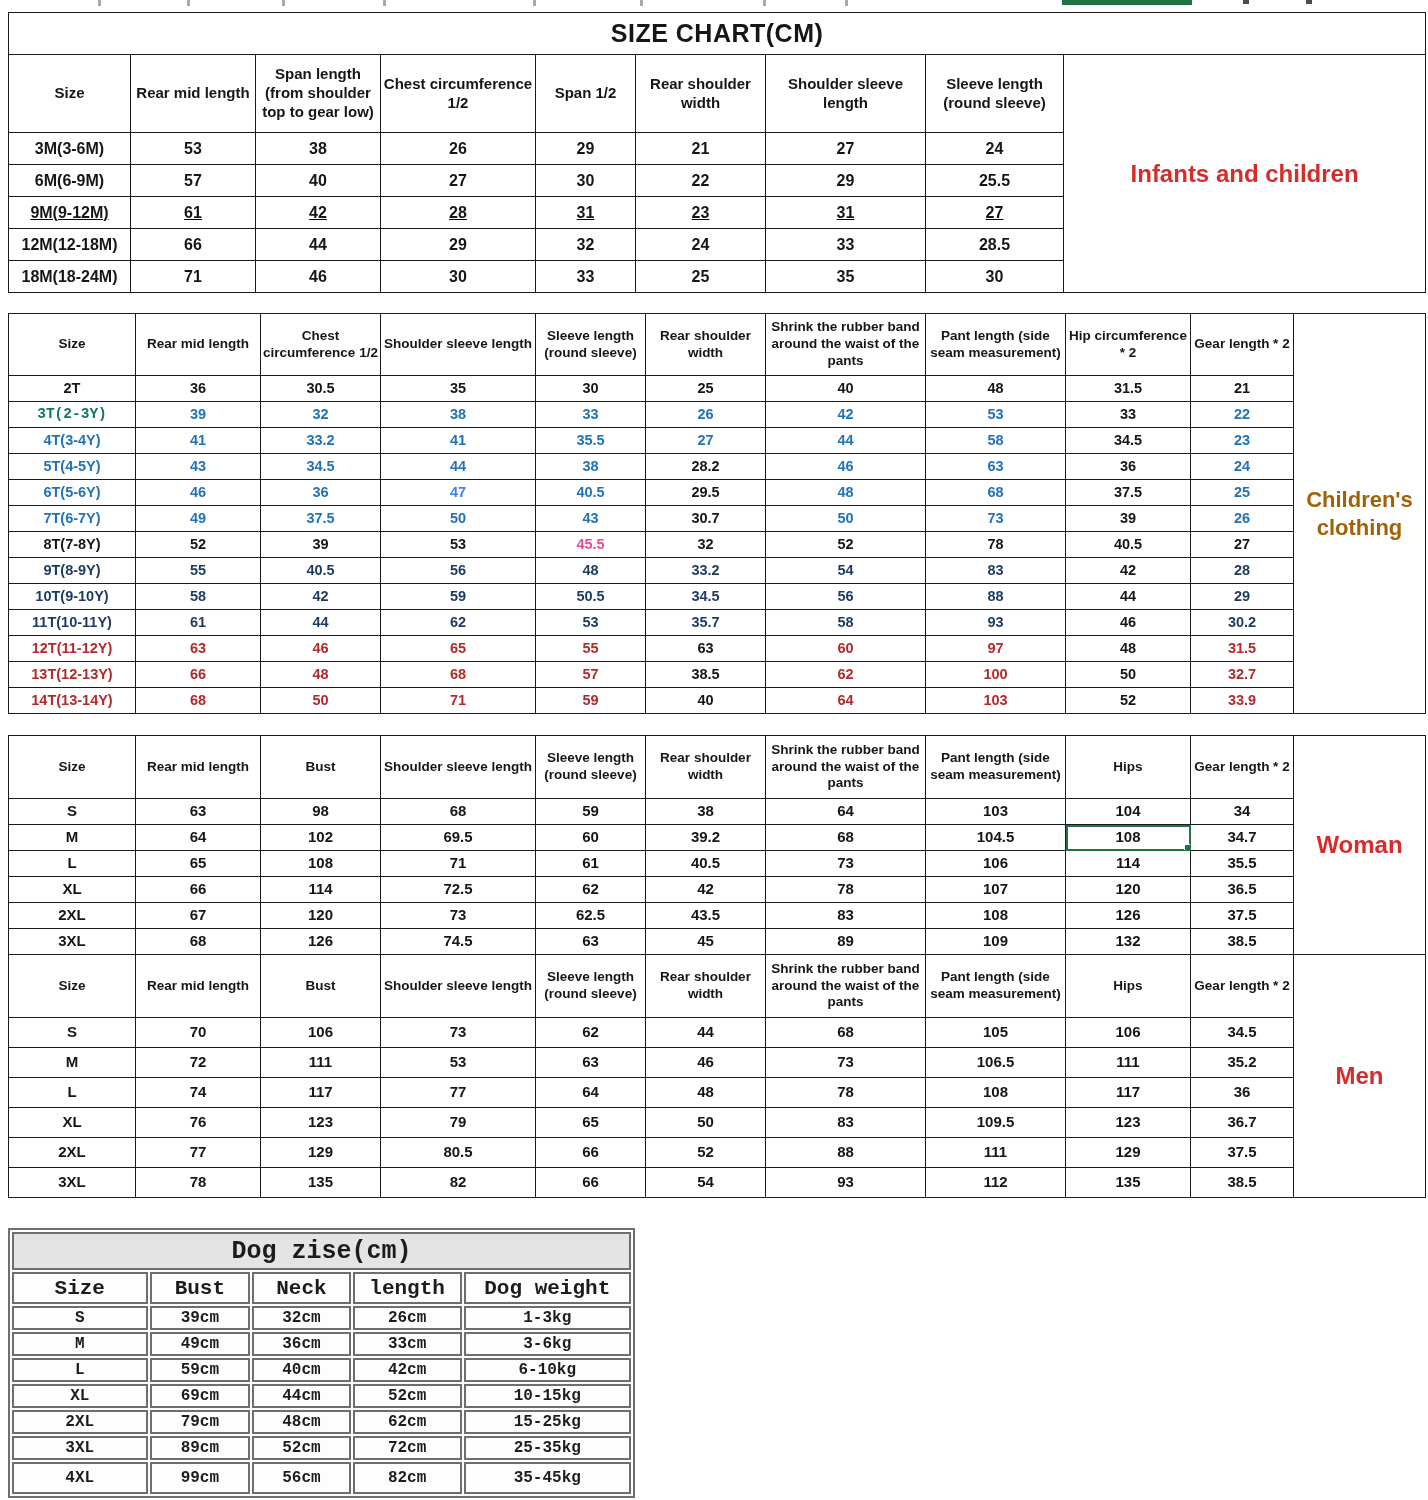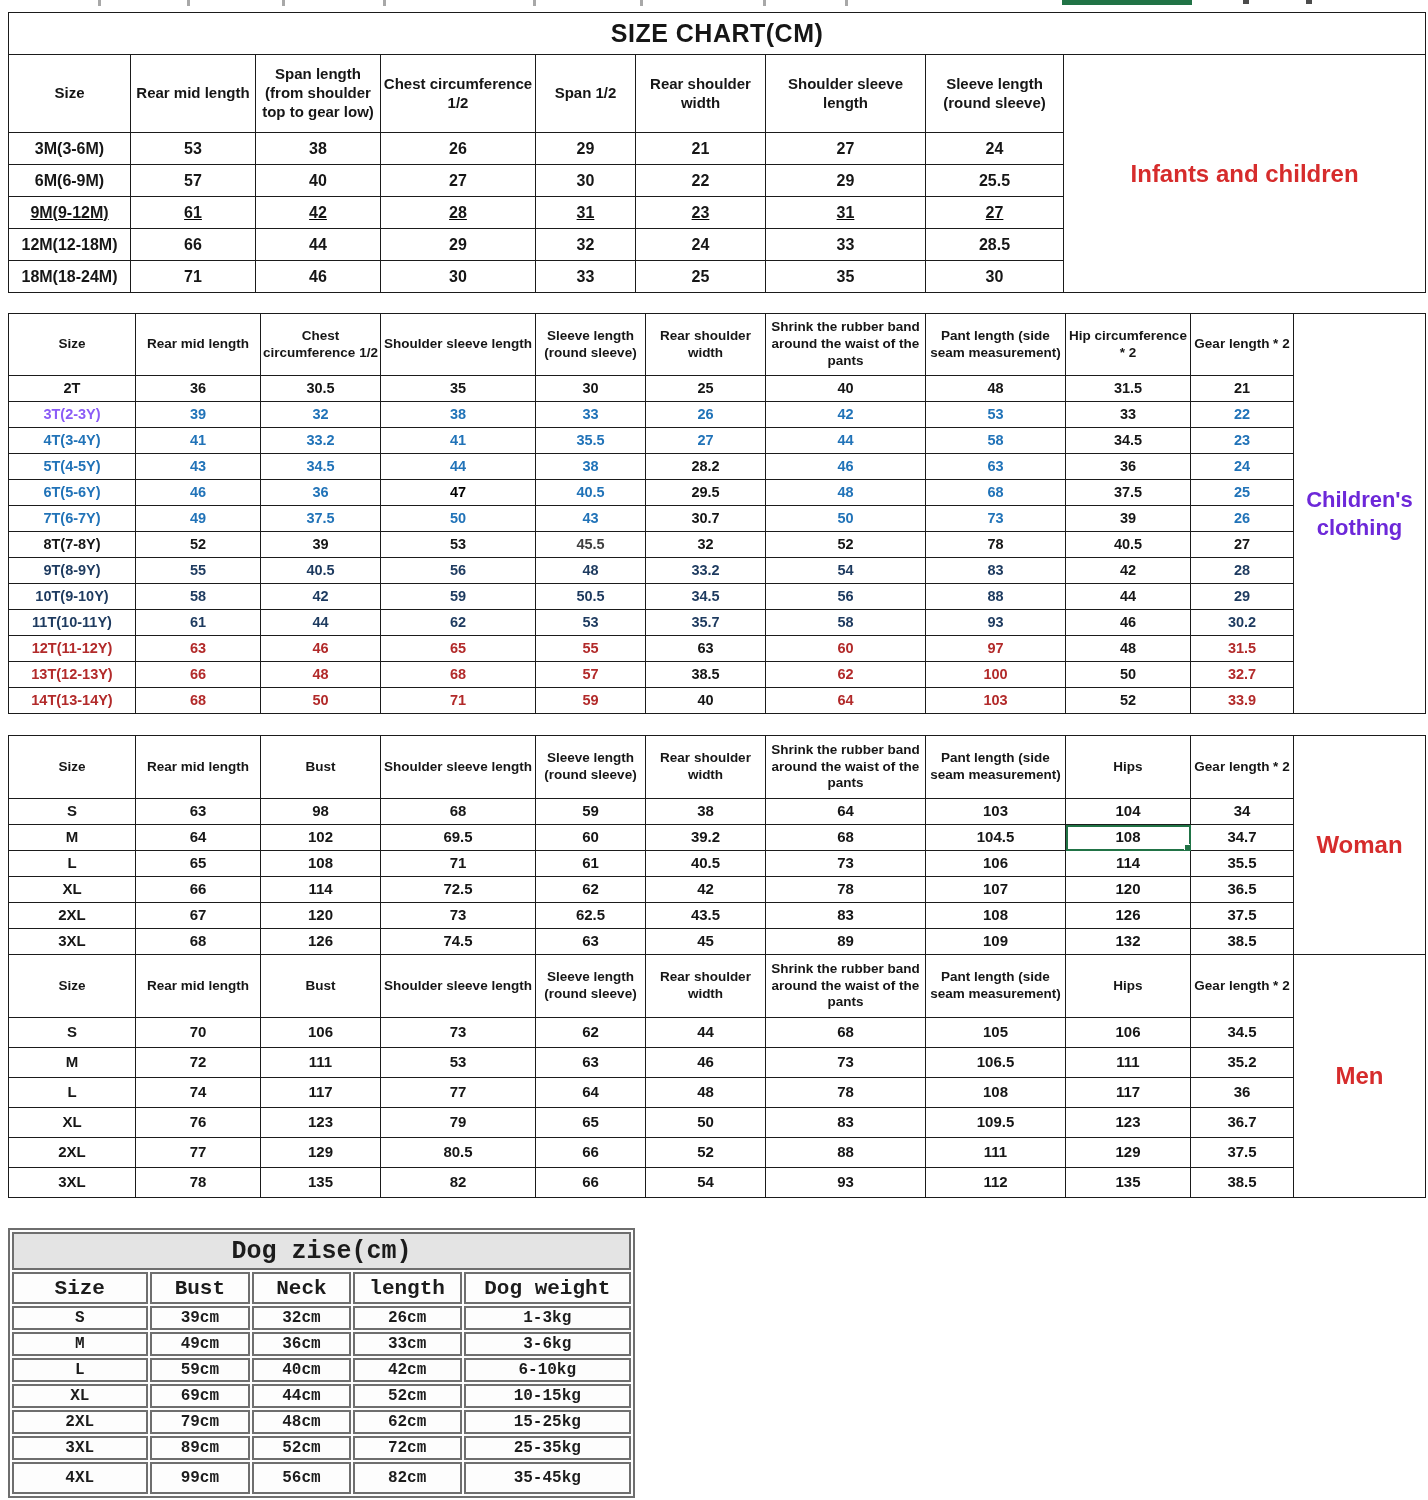--- a/index.html
+++ b/index.html
@@ -164,36 +164,36 @@
           <th>Size</th>
           <th>Rear mid length</th>
           <th>Chest circumference 1/2</th>
           <th>Shoulder sleeve length</th>
           <th>Sleeve length (round sleeve)</th>
           <th>Rear shoulder width</th>
           <th>Shrink the rubber band around the waist of the pants</th>
           <th>Pant length (side seam measurement)</th>
           <th>Hip circumference * 2</th>
           <th>Gear length * 2</th>
-          <td rowspan="14" class="side-label" style="color: #6d28d9;">Children's clothing</td>
+          <td rowspan="14" class="side-label" style="color: #a16207;">Children's clothing</td>
         </tr>
         <tr style="height: 26px;">
           <td style="color: rgb(22, 22, 22);">2T</td>
           <td style="color: rgb(22, 22, 22);">36</td>
           <td style="color: rgb(22, 22, 22);">30.5</td>
           <td style="color: rgb(22, 22, 22);">35</td>
           <td style="color: rgb(22, 22, 22);">30</td>
           <td style="color: rgb(22, 22, 22);">25</td>
           <td style="color: rgb(22, 22, 22);">40</td>
           <td style="color: rgb(22, 22, 22);">48</td>
           <td style="color: rgb(22, 22, 22);">31.5</td>
           <td style="color: rgb(22, 22, 22);">21</td>
         </tr>
         <tr style="height: 26px;">
-          <td style="color: #8b5cf6;">3T(2-3Y)</td>
+          <td style="color: #0f766e; font-family: Liberation Mono, monospace;">3T(2-3Y)</td>
           <td style="color: rgb(33, 115, 184);">39</td>
           <td style="color: rgb(33, 115, 184);">32</td>
           <td style="color: rgb(33, 115, 184);">38</td>
           <td style="color: rgb(33, 115, 184);">33</td>
           <td style="color: rgb(33, 115, 184);">26</td>
           <td style="color: rgb(33, 115, 184);">42</td>
           <td style="color: rgb(33, 115, 184);">53</td>
           <td style="color: rgb(22, 22, 22);">33</td>
           <td style="color: rgb(33, 115, 184);">22</td>
         </tr>
@@ -218,21 +218,21 @@
           <td style="color: rgb(22, 22, 22);">28.2</td>
           <td style="color: rgb(33, 115, 184);">46</td>
           <td style="color: rgb(33, 115, 184);">63</td>
           <td style="color: rgb(22, 22, 22);">36</td>
           <td style="color: rgb(33, 115, 184);">24</td>
         </tr>
         <tr style="height: 26px; margin-left: 40px;">
           <td style="color: rgb(33, 115, 184);">6T(5-6Y)</td>
           <td style="color: rgb(33, 115, 184);">46</td>
           <td style="color: rgb(33, 115, 184);">36</td>
-          <td style="color: #000000;">47</td>
+          <td style="color: #3b82f6;">47</td>
           <td style="color: rgb(33, 115, 184);">40.5</td>
           <td style="color: rgb(22, 22, 22);">29.5</td>
           <td style="color: rgb(33, 115, 184);">48</td>
           <td style="color: rgb(33, 115, 184);">68</td>
           <td style="color: rgb(22, 22, 22);">37.5</td>
           <td style="color: rgb(33, 115, 184);">25</td>
         </tr>
         <tr style="height: 26px;">
           <td style="color: rgb(33, 115, 184);">7T(6-7Y)</td>
           <td style="color: rgb(33, 115, 184);">49</td>
@@ -243,21 +243,21 @@
           <td style="color: rgb(33, 115, 184);">50</td>
           <td style="color: rgb(33, 115, 184);">73</td>
           <td style="color: rgb(22, 22, 22);">39</td>
           <td style="color: rgb(33, 115, 184);">26</td>
         </tr>
         <tr style="height: 26px;">
           <td style="color: rgb(22, 22, 22);">8T(7-8Y)</td>
           <td style="color: rgb(22, 22, 22);">52</td>
           <td style="color: rgb(22, 22, 22);">39</td>
           <td style="color: rgb(22, 22, 22);">53</td>
-          <td style="color: #404040;">45.5</td>
+          <td style="color: #ec4899;">45.5</td>
           <td style="color: rgb(22, 22, 22);">32</td>
           <td style="color: rgb(22, 22, 22);">52</td>
           <td style="color: rgb(22, 22, 22);">78</td>
           <td style="color: rgb(22, 22, 22);">40.5</td>
           <td style="color: rgb(22, 22, 22);">27</td>
         </tr>
         <tr style="height: 26px;">
           <td style="color: rgb(29, 58, 95);">9T(8-9Y)</td>
           <td style="color: rgb(29, 58, 95);">55</td>
           <td style="color: rgb(29, 58, 95);">40.5</td>

